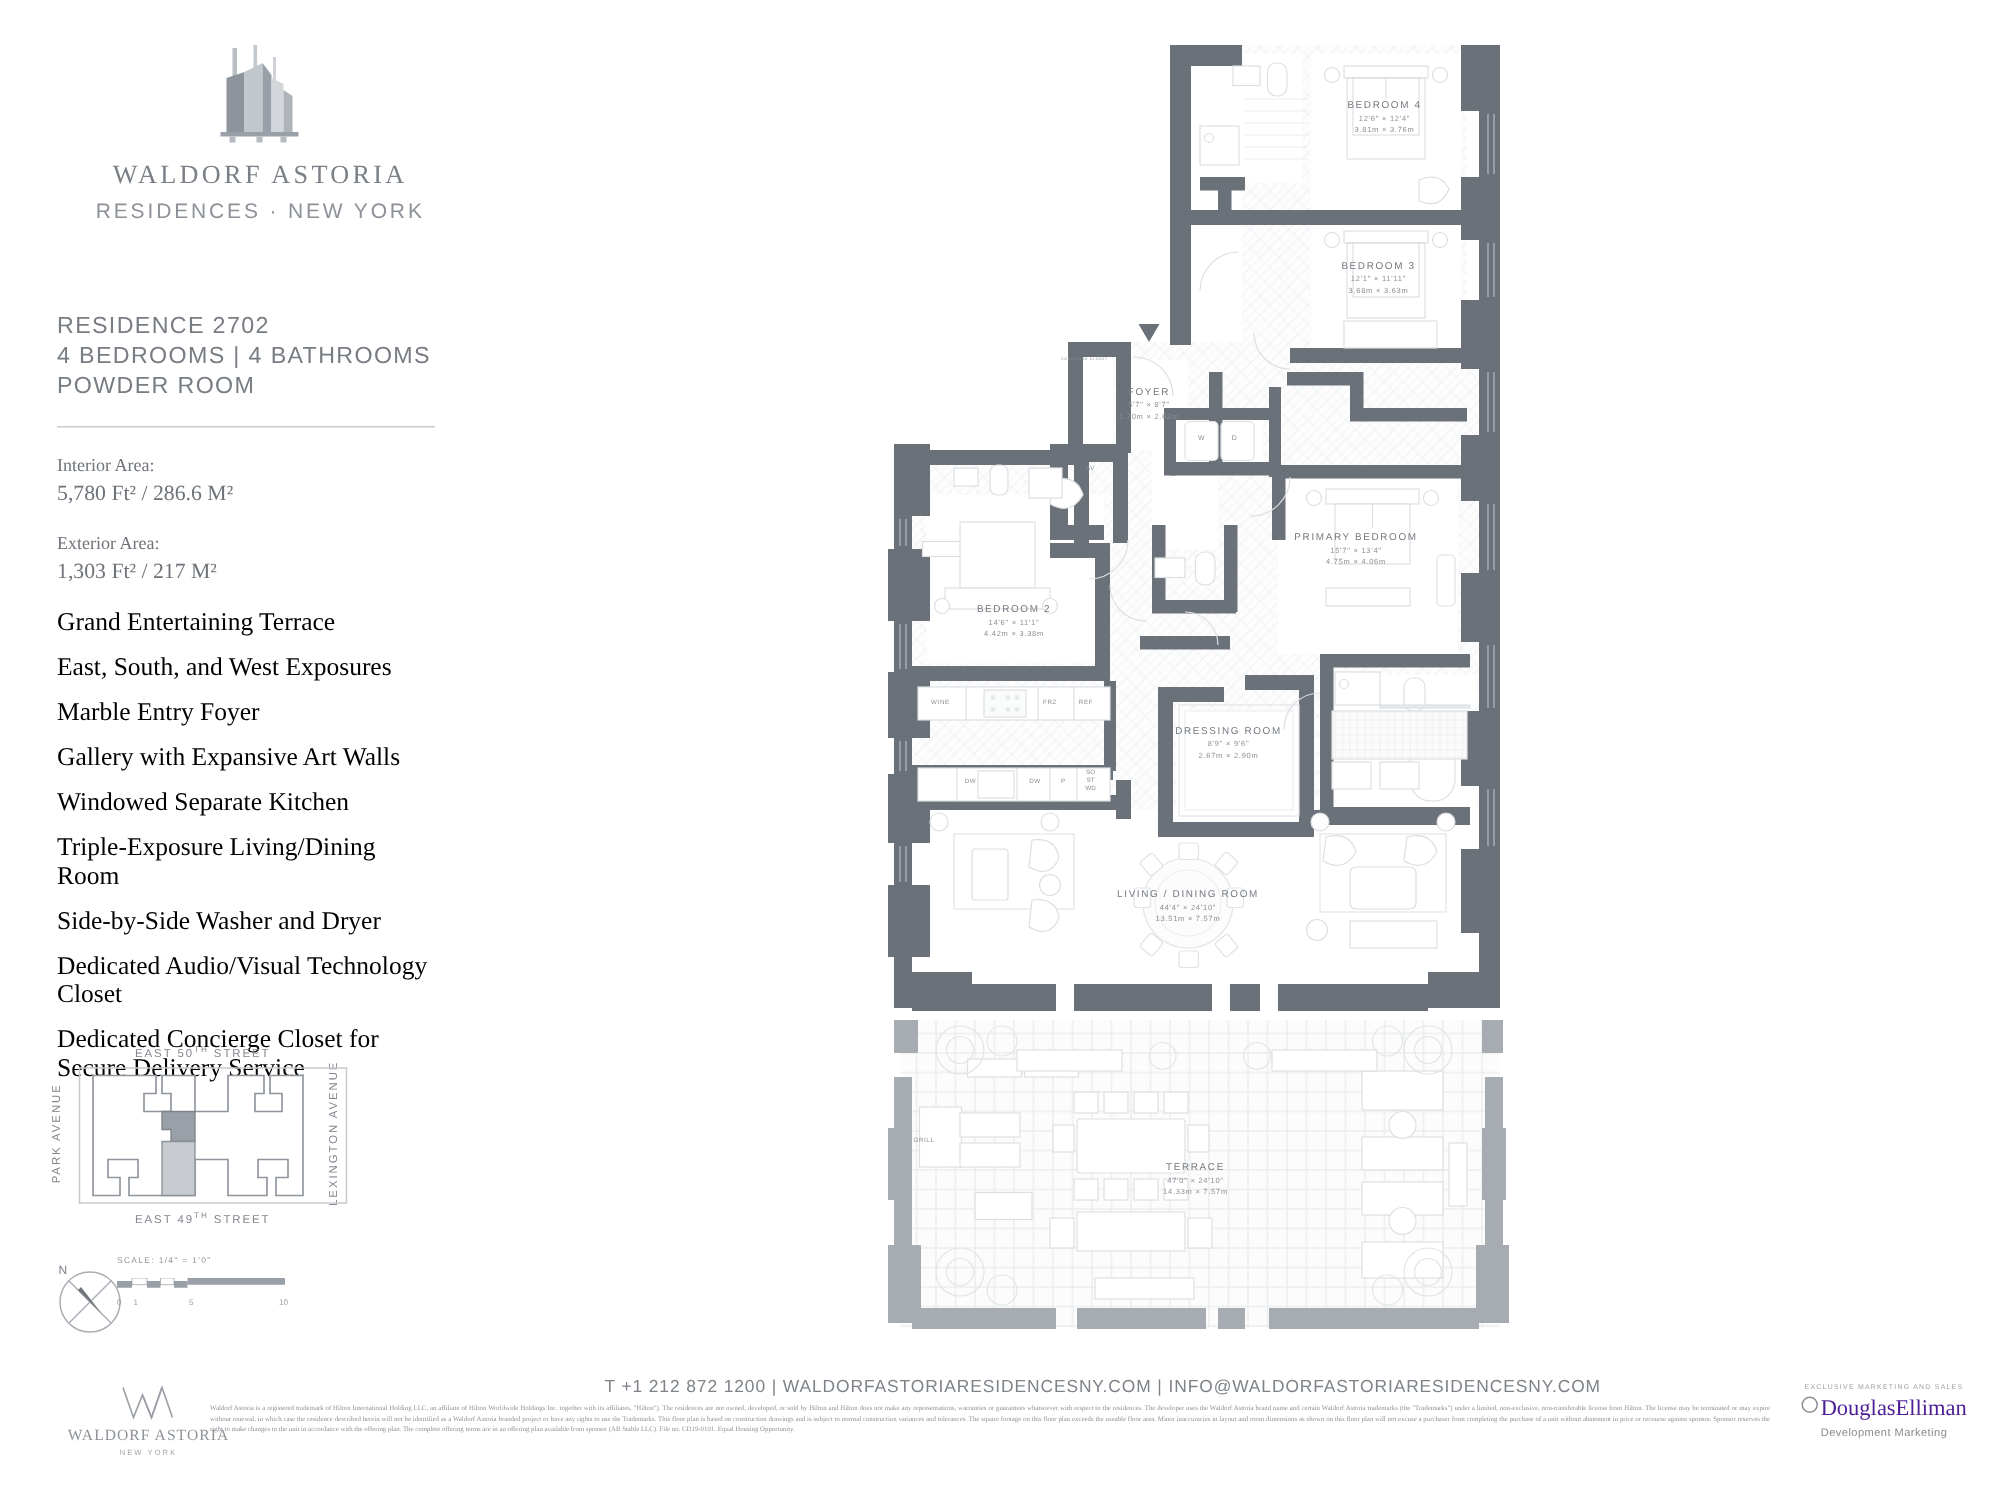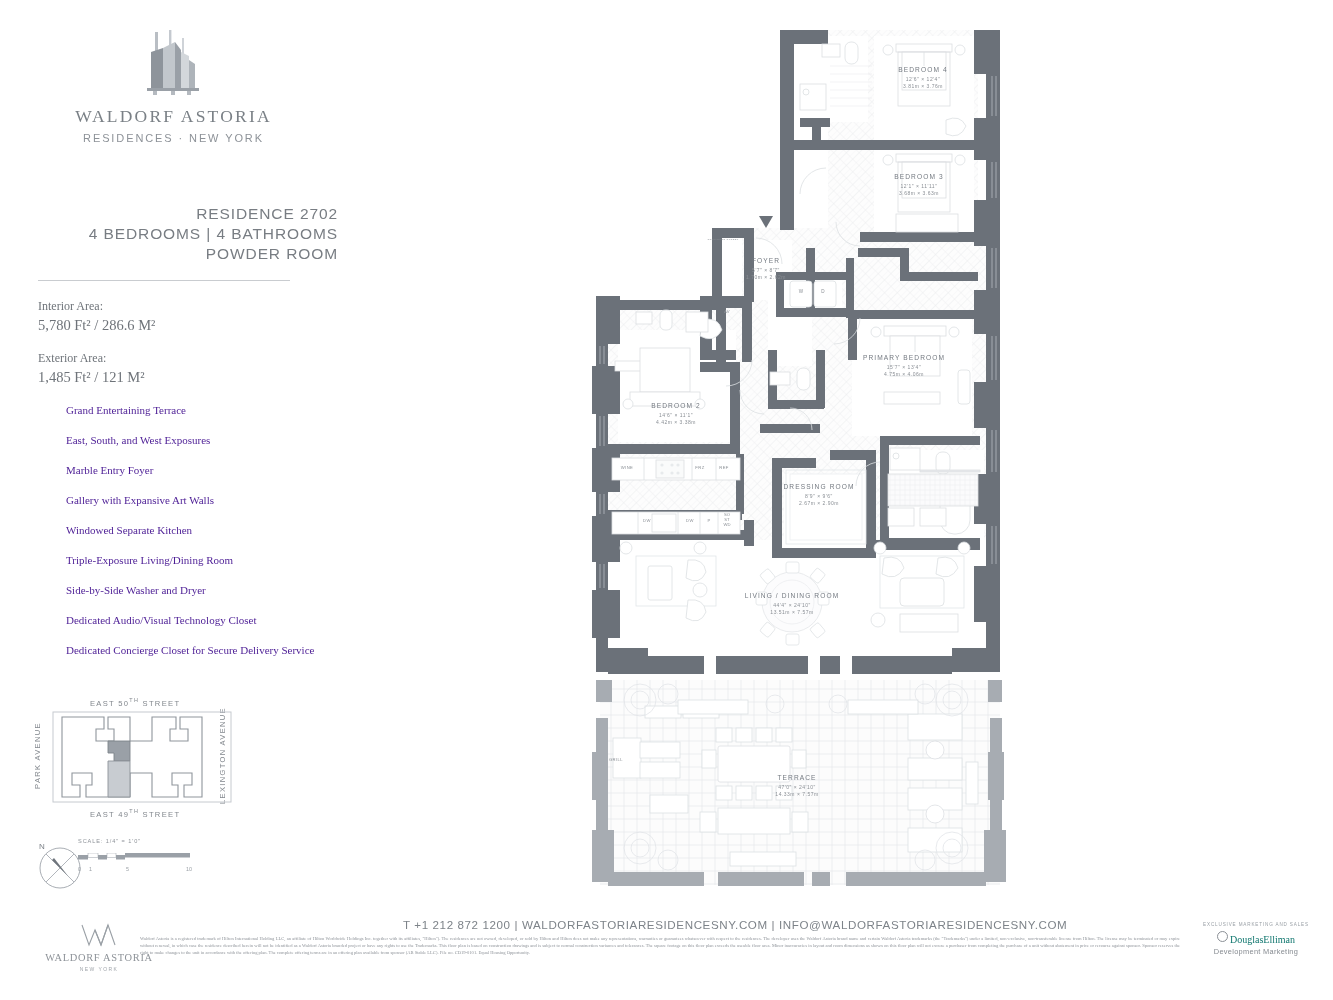--- a/index.html
+++ b/index.html
@@ -30,58 +30,56 @@
   .logo-block { text-align: center; width: 255px; margin-left: 8px; }
   .logo-mark { height: 66px; display: block; margin: 0 auto 10px auto; }
   .logo-word {
     font-size: 17.5px;
     letter-spacing: 2.2px;
     color: #7a8086;
     font-family: "Liberation Serif", serif;
     white-space: nowrap;
   }
   .logo-sub {
-    font-size: 11px;
+    font-size: 14px;
     letter-spacing: 1.9px;
     color: #8d9298;
     margin-top: 5px;
     font-family: "Liberation Sans", sans-serif;
   }
 
   
   .res-title {
     margin-top: 60px;
     font-size: 15.5px;
     line-height: 20px;
     letter-spacing: 0.9px;
     color: #787d83;
     font-family: "Liberation Sans", sans-serif;
-    text-align: right;
   }
   .rule {
     margin-top: 16px;
     width: 252px;
     border-top: 1px solid #c9ccd0;
   }
 
   
   .areas { margin-top: 16px; font-family: "Liberation Serif", serif; color: #6e7379; }
   .area-group { margin-bottom: 14px; }
   .area-label { font-size: 12px; line-height: 19px; }
   .area-value { font-size: 14.5px; line-height: 19px; }
 
   
   .features { margin-top: 12px; font-family: "Liberation Serif", serif; }
   .feature {
-    font-size: 11px;
+    font-size: 17px;
     line-height: 19px;
-    color: #4c1d95;
+    color: #000000;
     margin-bottom: 11px;
     max-width: 258px;
-    margin-left: 28px;
   }
 
   
   .keyplan-wrap {
     position: absolute;
     left: 40px; top: 695px;
     width: 250px; height: 130px;
   }
   .kp-street {
     position: absolute;
@@ -143,21 +141,21 @@
   }
   .disclaimer {
     position: absolute; left: 140px; top: 30px; width: 1040px;
     font-size: 4.55px; line-height: 7.1px; color: #8e9399;
     font-family: "Liberation Serif", serif;
     text-align: justify;
   }
   .de-block { position: absolute; left: 1186px; top: 922px; width: 140px; text-align: center; }
   .de-top { font-size: 4.6px; letter-spacing: 0.85px; color: #9aa0a6; }
   .de-name {
-    font-size: 10px; color: #0f766e; margin-top: 4px;
+    font-size: 15px; color: #4c1d95; margin-top: 4px;
     font-family: "Liberation Serif", serif; white-space: nowrap;
   }
   .de-name .dot {
     display: inline-block; width: 9px; height: 9px; border-radius: 50%;
     border: 1.1px solid #8b9096; margin-right: 2px; vertical-align: 1px;
     position: relative;
   }
   .de-sub { font-size: 7.4px; letter-spacing: 0.3px; color: #868b91; margin-top: 2px; }
 </style>
 </head>
@@ -194,21 +192,21 @@
 
     <div class="rule"></div>
 
     <div class="areas">
       <div class="area-group">
         <div class="area-label">Interior Area:</div>
         <div class="area-value">5,780 Ft² / 286.6 M²</div>
       </div>
       <div class="area-group">
         <div class="area-label">Exterior Area:</div>
-        <div class="area-value">1,485 Ft² / 121 M²</div>
+        <div class="area-value">1,303 Ft² / 217 M²</div>
       </div>
     </div>
 
     <div class="features" id="feature-list">
         <div class="feature">Grand Entertaining Terrace</div>
         <div class="feature">East, South, and West Exposures</div>
         <div class="feature">Marble Entry Foyer</div>
         <div class="feature">Gallery with Expansive Art Walls</div>
         <div class="feature">Windowed Separate Kitchen</div>
         <div class="feature">Triple-Exposure Living/Dining Room</div>

